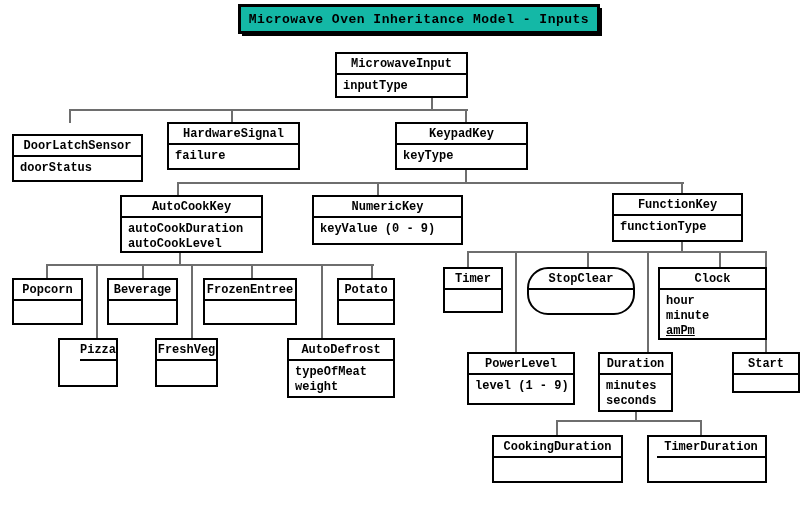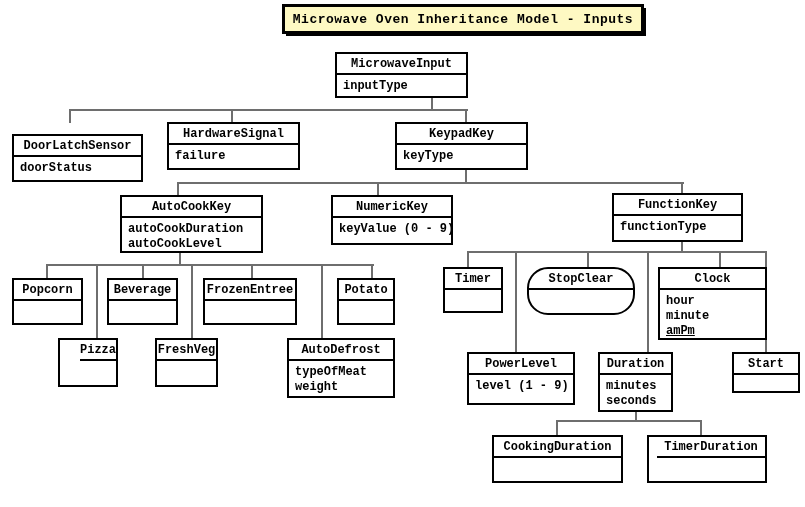--- a/index.html
+++ b/index.html
@@ -3,24 +3,24 @@
 <meta charset="utf-8">
 <style>
   html,body{margin:0;padding:0;background:#ffffff;}
   .canvas{
     position:relative;width:805px;height:507px;background:#ffffff;overflow:hidden;
     font-family:"Liberation Mono","DejaVu Sans Mono",monospace;
     font-weight:bold;color:#000;
   }
   .title-box{
     position:absolute;left:238px;top:4px;width:356px;height:24px;
-    border:3px solid #000;background:#fef9c3;
+    border:3px solid #000;background:#14b8a6;
     box-shadow:3px 3px 0 -1px #000;
     display:flex;align-items:center;justify-content:center;
-    font-size:13px;letter-spacing:0.5px;white-space:nowrap;margin-left:44px;
+    font-size:13px;letter-spacing:0.5px;white-space:nowrap;
   }
   .node{
     position:absolute;border:2px solid #000;background:#fff;
     box-sizing:border-box;font-size:12px;
   }
   .node-header{
     height:21px;border-bottom:2px solid #000;box-sizing:border-box;
     display:flex;align-items:center;justify-content:center;
     white-space:nowrap;overflow:hidden;
   }
@@ -94,21 +94,21 @@
           <div class="attr">keyType</div>
         </div>
       </div>
       <div class="node" style="left: 120px; top: 195px; width: 143px; height: 58px;">
         <div class="node-header">AutoCookKey</div>
         <div class="node-body">
           <div class="attr">autoCookDuration</div>
           <div class="attr">autoCookLevel</div>
         </div>
       </div>
-      <div class="node" style="left: 331px; top: 195px; width: 122px; height: 50px;">
+      <div class="node" style="left: 312px; top: 195px; width: 151px; height: 50px;">
         <div class="node-header">NumericKey</div>
         <div class="node-body">
           <div class="attr">keyValue (0 - 9)</div>
         </div>
       </div>
       <div class="node" style="left: 612px; top: 193px; width: 131px; height: 49px;">
         <div class="node-header">FunctionKey</div>
         <div class="node-body">
           <div class="attr">functionType</div>
         </div>

